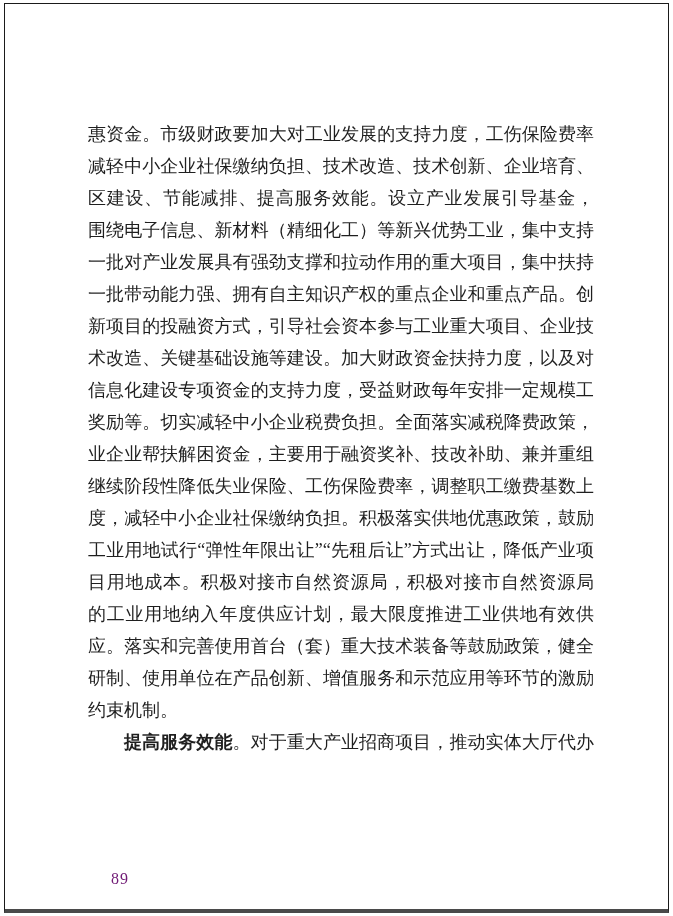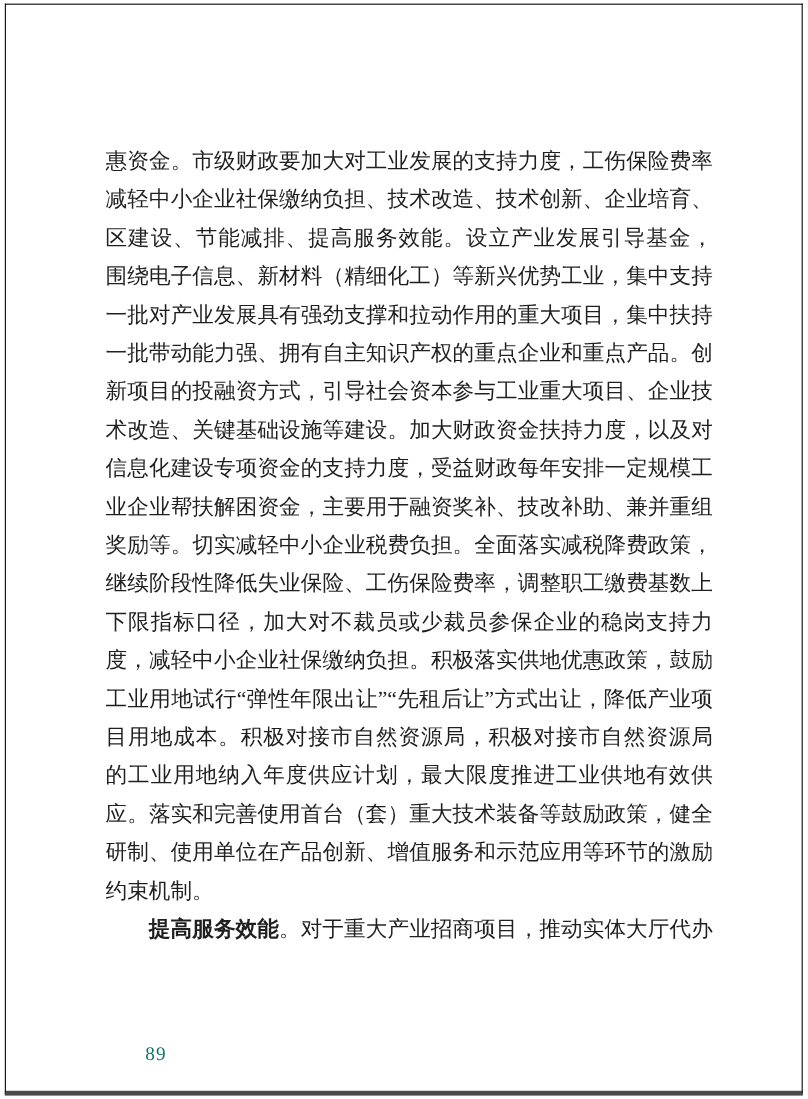--- a/index.html
+++ b/index.html
@@ -50,48 +50,47 @@
     text-indent: 36px;
   }
   .para-first {
     text-indent: 36px;
   }
   .bold {
     font-weight: bold;
   }
   .page-number {
     position: absolute;
-    left: 121px;
+    left: 111px;
     top: 869px;
     font-size: 16px;
     line-height: 20px;
-    color: #0f766e;
+    color: #701a75;
     letter-spacing: 1px;
   }
 </style>
 </head>
 <body>
 
 <div class="page">
   <div class="page-frame"></div>
 
   <div class="content">
     <div class="line">惠资金。市级财政要加大对工业发展的支持力度，工伤保险费率</div>
     <div class="line">减轻中小企业社保缴纳负担、技术改造、技术创新、企业培育、园</div>
     <div class="line">区建设、节能减排、提高服务效能。设立产业发展引导基金，</div>
     <div class="line">围绕电子信息、新材料（精细化工）等新兴优势工业，集中支持</div>
     <div class="line">一批对产业发展具有强劲支撑和拉动作用的重大项目，集中扶持</div>
     <div class="line">一批带动能力强、拥有自主知识产权的重点企业和重点产品。创</div>
     <div class="line">新项目的投融资方式，引导社会资本参与工业重大项目、企业技</div>
     <div class="line">术改造、关键基础设施等建设。加大财政资金扶持力度，以及对</div>
     <div class="line">信息化建设专项资金的支持力度，受益财政每年安排一定规模工</div>
+    <div class="line">奖励等。切实减轻中小企业税费负担。全面落实减税降费政策，</div>
     <div class="line">业企业帮扶解困资金，主要用于融资奖补、技改补助、兼并重组</div>
-    <div class="line">奖励等。切实减轻中小企业税费负担。全面落实减税降费政策，</div>
     <div class="line">继续阶段性降低失业保险、工伤保险费率，调整职工缴费基数上</div>
-    <div class="line">下限指标口径，加大对不裁员或少裁员参保企业的稳岗支持力</div>
     <div class="line">度，减轻中小企业社保缴纳负担。积极落实供地优惠政策，鼓励</div>
     <div class="line">工业用地试行“弹性年限出让”“先租后让”方式出让，降低产业项</div>
     <div class="line">目用地成本。积极对接市自然资源局，积极对接市自然资源局</div>
     <div class="line">的工业用地纳入年度供应计划，最大限度推进工业供地有效供</div>
     <div class="line">应。落实和完善使用首台（套）重大技术装备等鼓励政策，健全</div>
     <div class="line">研制、使用单位在产品创新、增值服务和示范应用等环节的激励</div>
     <div class="line flush-left">约束机制。</div>
 
 
     <div class="line para-first"><span class="bold">提高服务效能</span><span>。对于重大产业招商项目，推动实体大厅代办</span></div>

